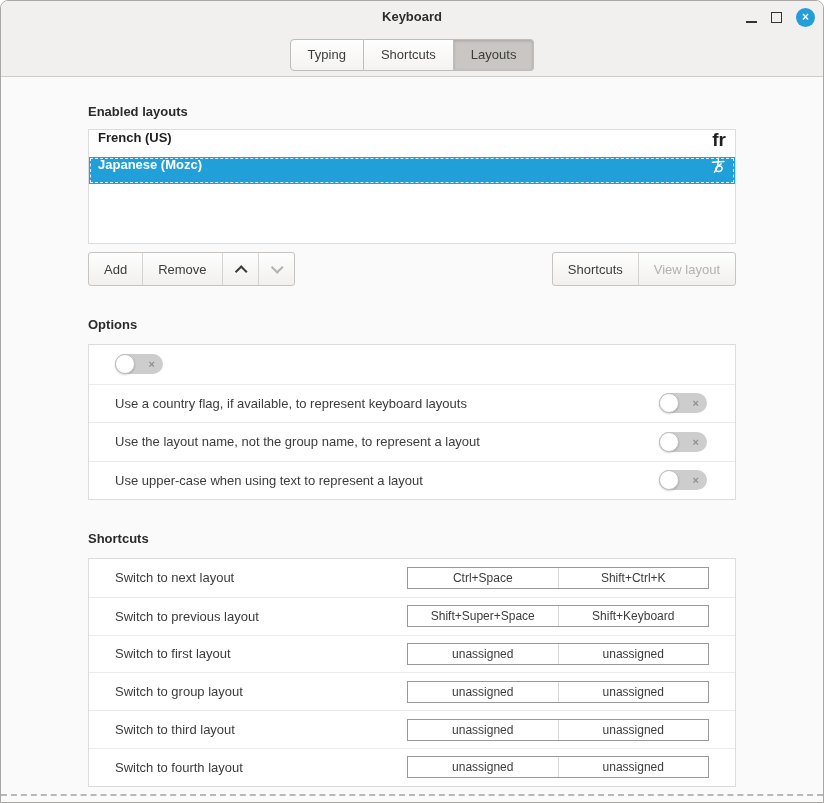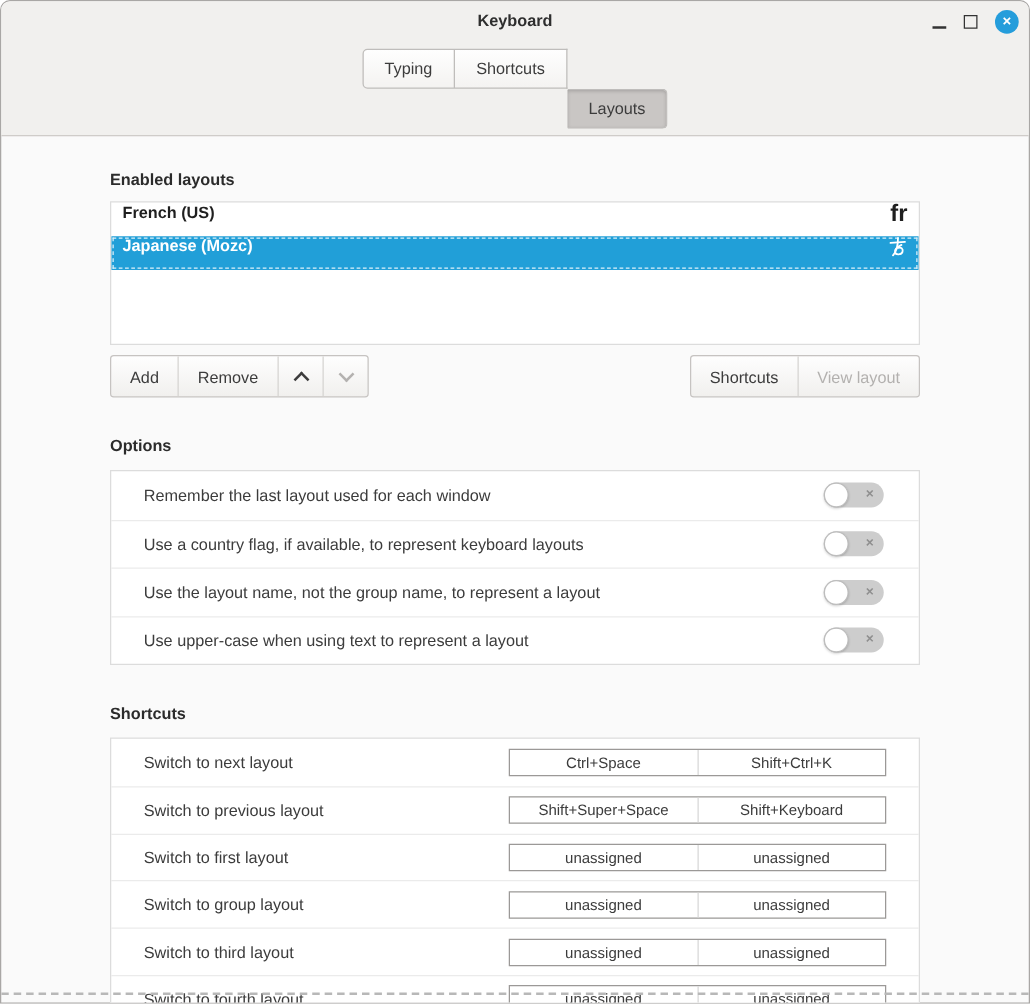--- a/index.html
+++ b/index.html
@@ -82,21 +82,20 @@
     background: linear-gradient(#fefefe, #f4f3f1);
     border: 1px solid #bfbdbb;
     border-left: none;
     cursor: pointer;
   }
   .tab:first-child { border-left: 1px solid #bfbdbb; border-radius: 4px 0 0 4px; }
   .tab:last-child  { border-radius: 0 4px 4px 0; }
   .tab.active {
     background: #c9c6c4;
     box-shadow: inset 0 1px 3px rgba(0,0,0,.18);
-    margin-top: 32px;
   }
   
   .content { padding: 0 87px; }
   .section-heading {
     font-size: 13px;
     font-weight: bold;
     color: #2b2b2b;
   }
   .h-layouts  { margin: 27px 0 10px; }
   .h-options  { margin: 31px 0 12px; }
@@ -312,21 +311,20 @@
       <div class="btngroup">
         <div class="btn">Shortcuts</div>
         <div class="btn disabled">View layout</div>
       </div>
     </div>
 
     <div class="section-heading h-options">Options</div>
 
     <div class="optbox">
       <div class="opt-row">
-        <span>Remember the last layout used for each window</span>
         <div class="toggle">
           <span class="knob"></span>
           <span class="xmark">×</span>
         </div>
       </div>
       <div class="opt-row">
         <span>Use a country flag, if available, to represent keyboard layouts</span>
         <div class="toggle">
           <span class="knob"></span>
           <span class="xmark">×</span>

